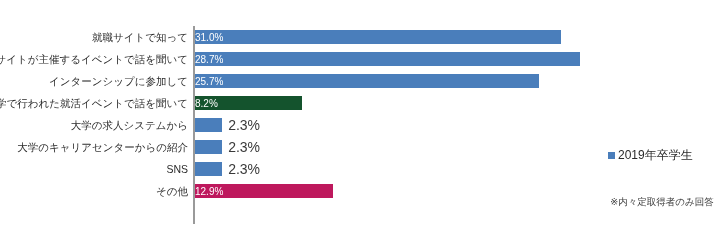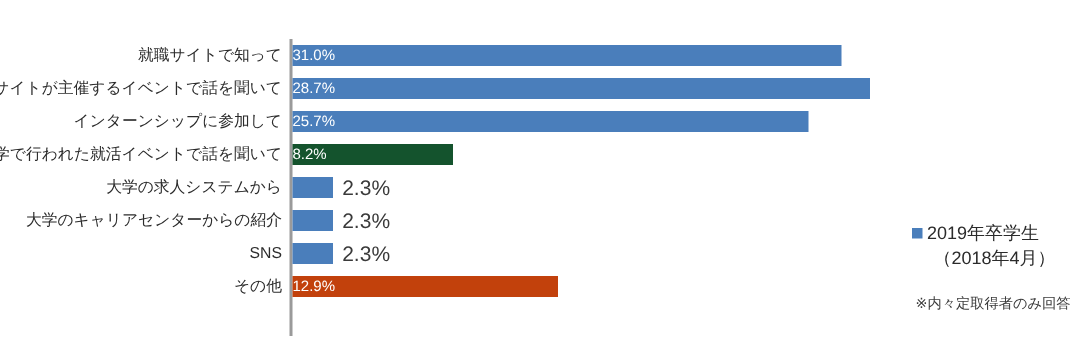--- a/index.html
+++ b/index.html
@@ -158,31 +158,30 @@
         <div class="row">
           <div class="cat-label">SNS</div>
           <div class="bar-wrap">
             <div class="bar" style="width: 27.14px; background: rgb(74, 126, 187);"></div>
             <span class="val-outside">2.3%</span>
           </div>
         </div>
         <div class="row">
           <div class="cat-label">その他</div>
           <div class="bar-wrap">
-            <div class="bar" style="width: 177px; background: #c2410c;">
+            <div class="bar" style="width: 138px; background: #be185d;">
               <span class="val-inside">12.9%</span>
             </div>
           </div>
         </div>
       </div>
   </div>
 
   <div class="legend">
     <div class="legend-row-1">
       <span class="legend-swatch"></span>
       <span>2019年卒学生</span>
     </div>
-    <div class="legend-row-2">（2018年4月）</div>
   </div>
 
   <div class="footnote">※内々定取得者のみ回答</div>
 
 </div>
 
 </body></html>

